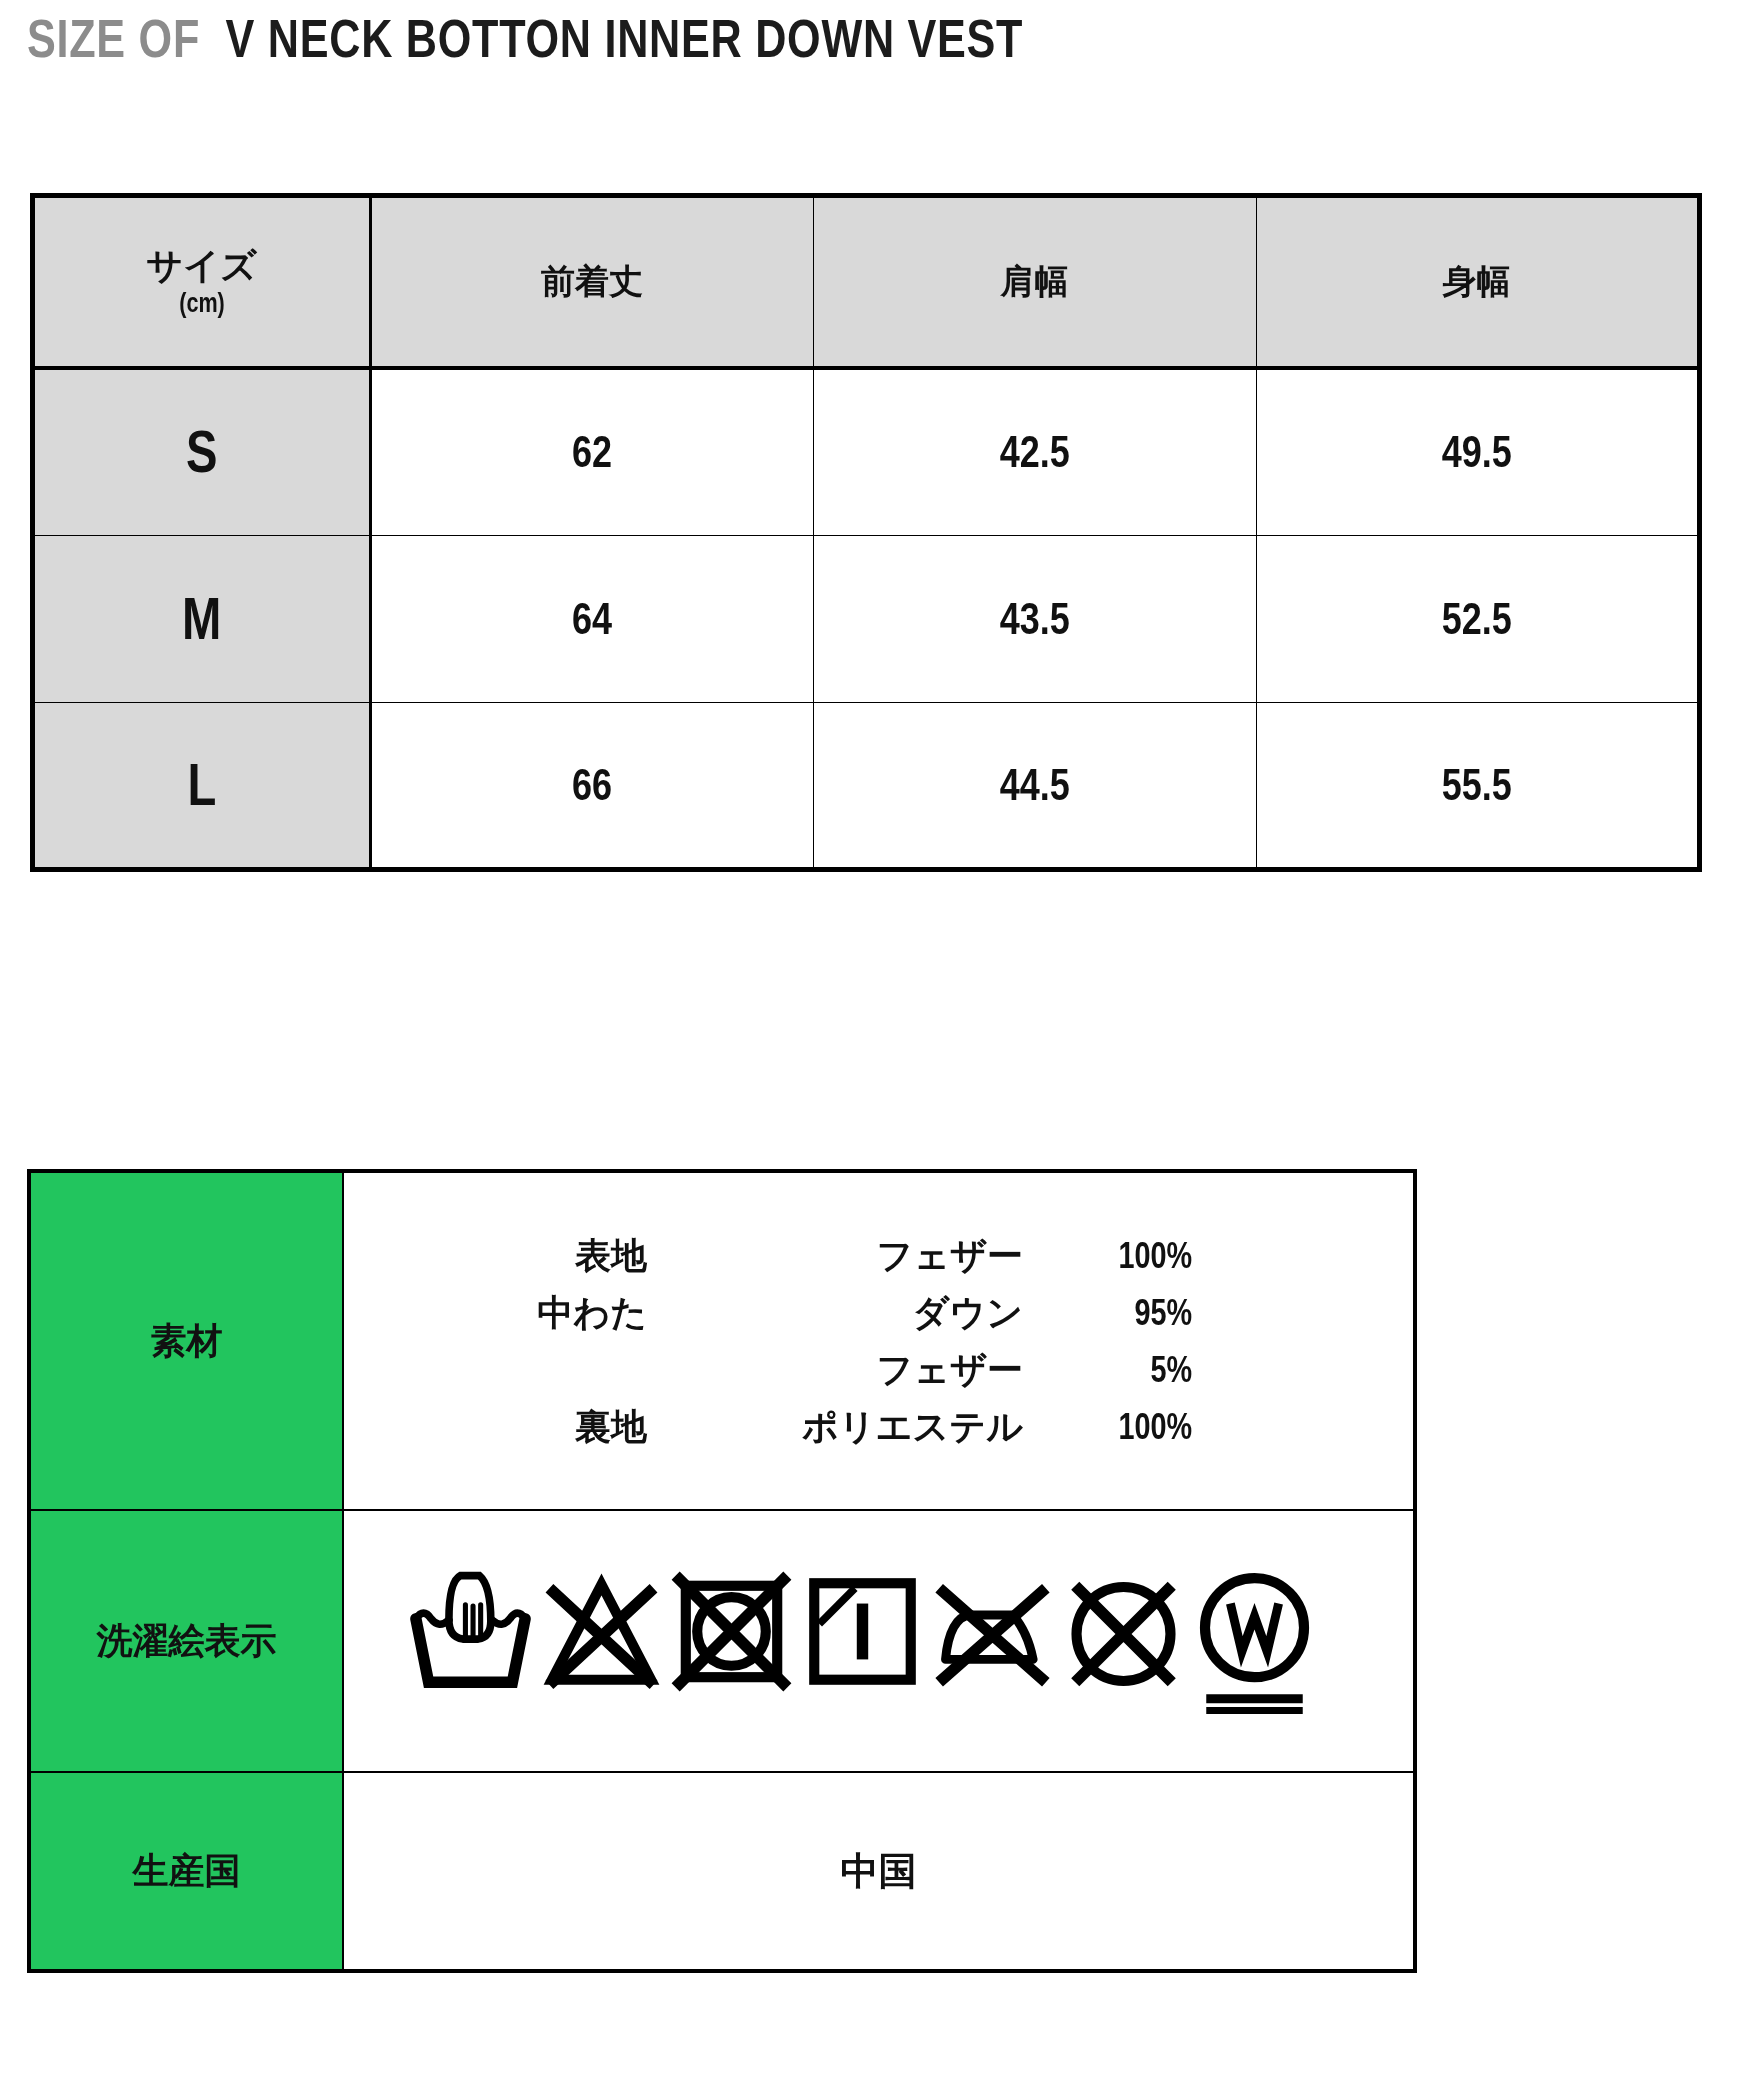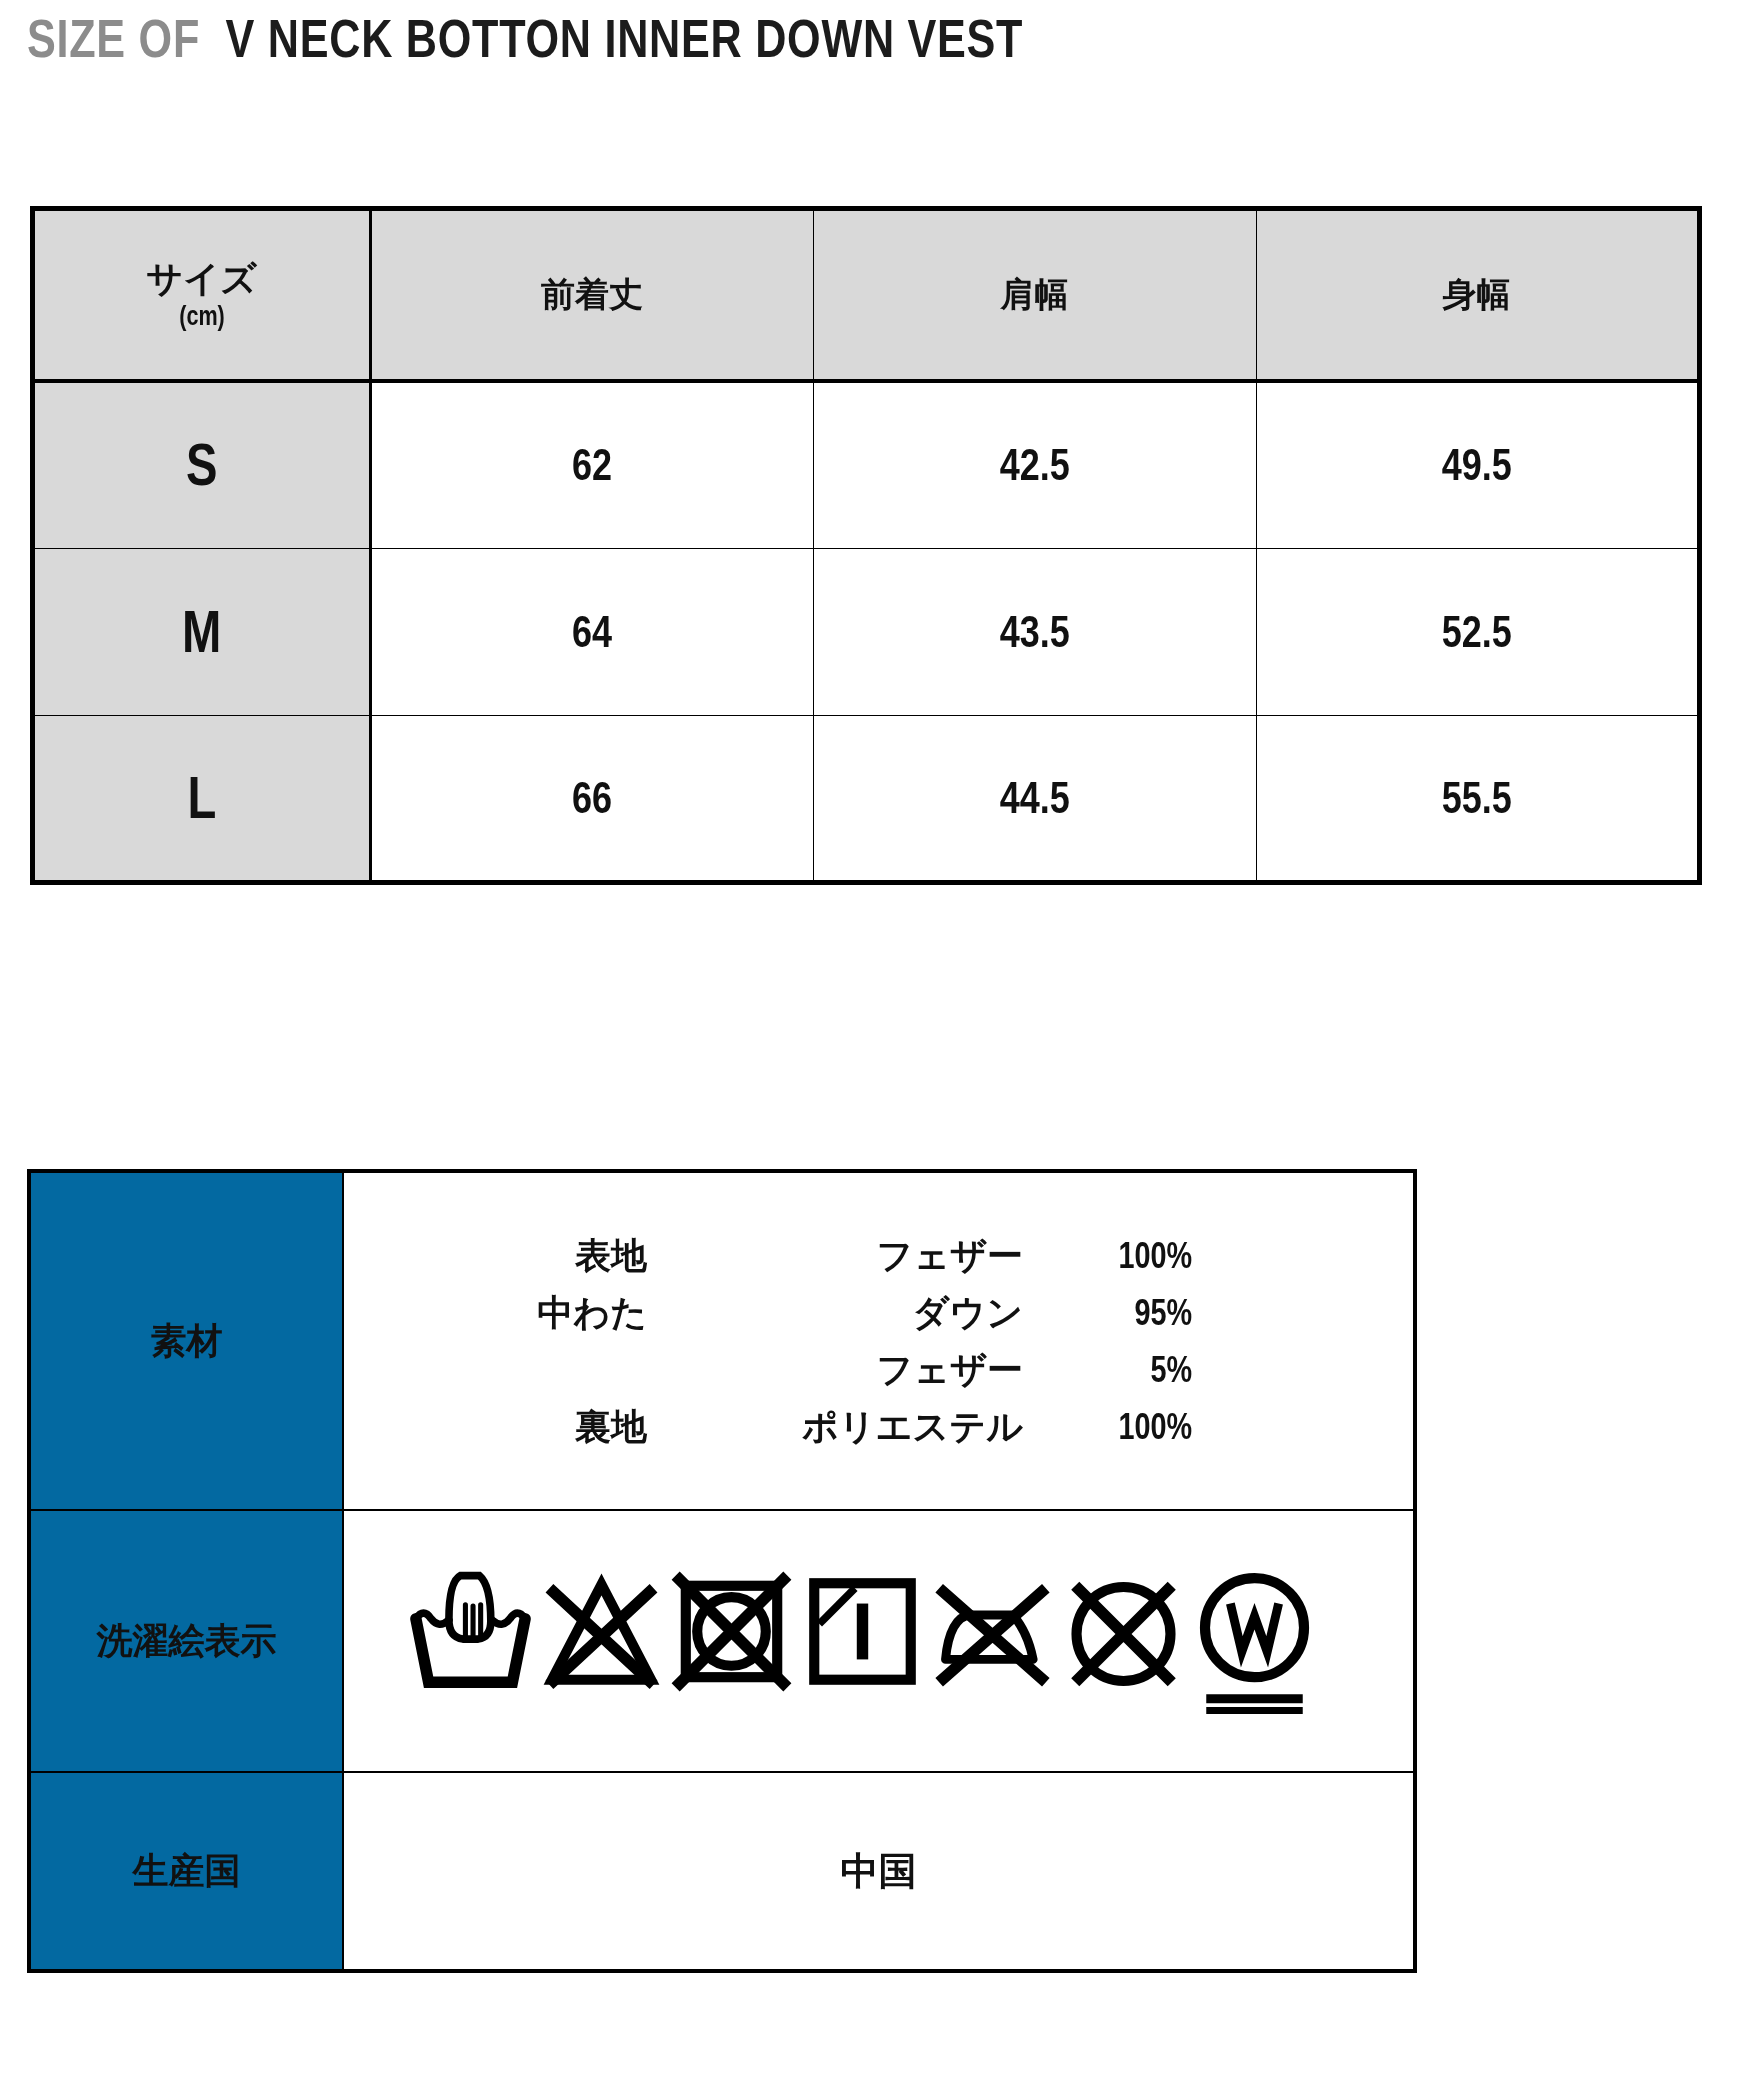--- a/index.html
+++ b/index.html
@@ -11,40 +11,40 @@
   .page-title {
     position:absolute; left:27px; top:7.2px;
     font-size:54px; font-weight:bold; letter-spacing:0.9px;
     white-space:nowrap; transform:scaleX(0.8); transform-origin:left top;
     color:#1c1c1c;
   }
   .page-title .gray { color:#8c8c8c; }
 
   
   table { border-collapse:collapse; position:absolute; table-layout:fixed; }
-  .size-table { left:29.6px; top:206px; width:1668px; border:5.4px solid #000; }
+  .size-table { left:29.6px; top:193px; width:1668px; border:5.4px solid #000; }
   .size-table th, .size-table td {
     border:1.8px solid #000; text-align:center; vertical-align:middle; padding:0;
   }
   .size-table thead th { background:#d9d9d9; border-bottom:4.5px solid #000; height:168px; }
   .size-table tbody th { background:#d9d9d9; }
   .size-table tbody tr { height:167px; }
   .size-table th:first-child, .size-table td:first-child { border-right:3.6px solid #000; }
   .header-size { font-size:36px; font-weight:bold; line-height:1.2; }
   .header-size .unit { display:block; font-size:27px; }
   .header-jp { font-size:34px; font-weight:bold; }
   .size-letter { font-size:59px; font-weight:bold; }
   .num { font-size:45px; font-weight:bold; }
   .cond { display:inline-block; transform:scaleX(0.8); }
 
   
   .info-table { left:27px; top:1169px; width:1386px; border:4.5px solid #000; }
   .info-table th, .info-table td { border:2.7px solid #000; padding:0; vertical-align:middle; }
   .info-table th {
-    background:#0369a1; width:314px;
+    background:#22c55e; width:314px;
     font-size:36px; font-weight:bold; text-align:center;
   }
   .row-material { height:339px; }
   .row-care { height:262px; }
   .row-origin { height:199px; }
   .material-lines { padding-left:34px; }
   .mline { display:flex; font-size:36px; font-weight:bold; line-height:57px; }
   .m-part { width:269px; text-align:right; white-space:nowrap; }
   .m-name { width:376px; text-align:right; white-space:nowrap; }
   .m-pct  { width:188px; text-align:right; white-space:nowrap; }

